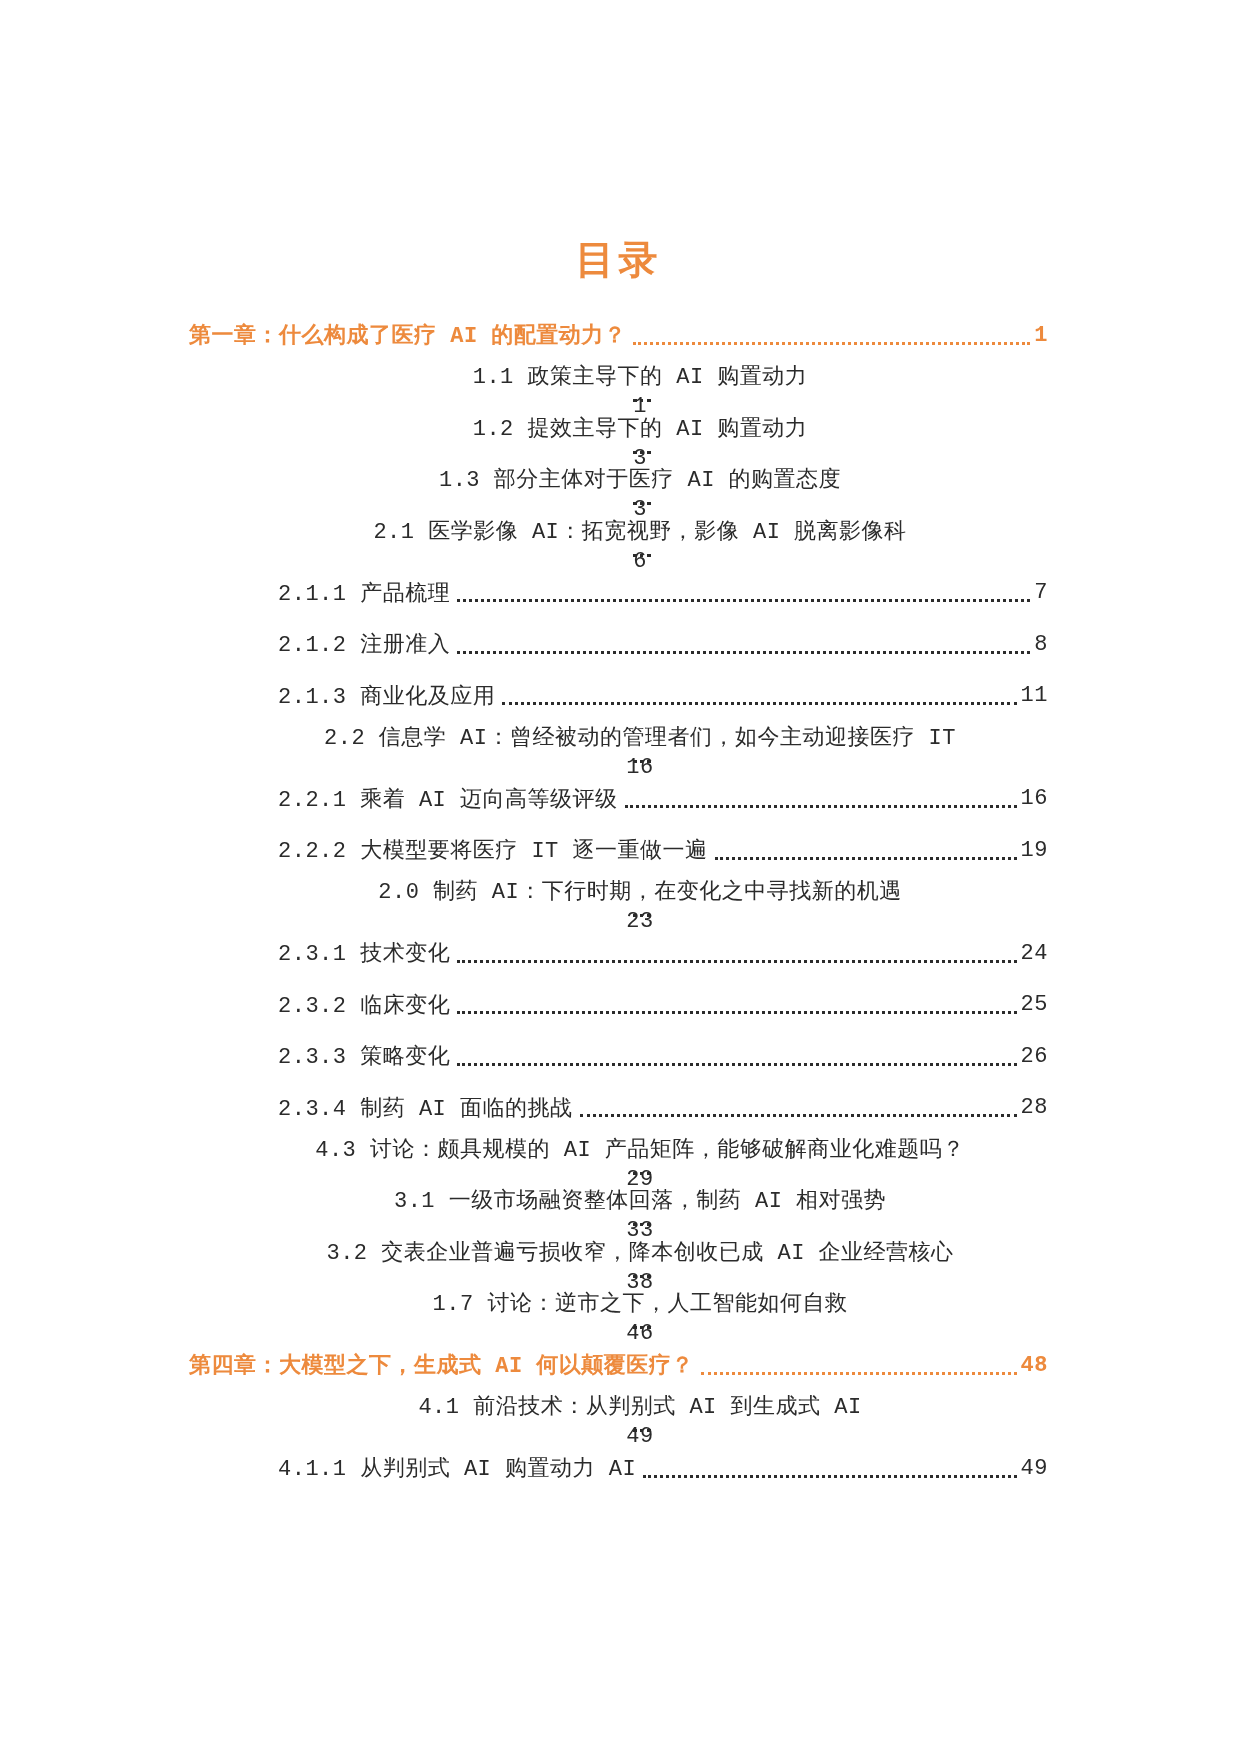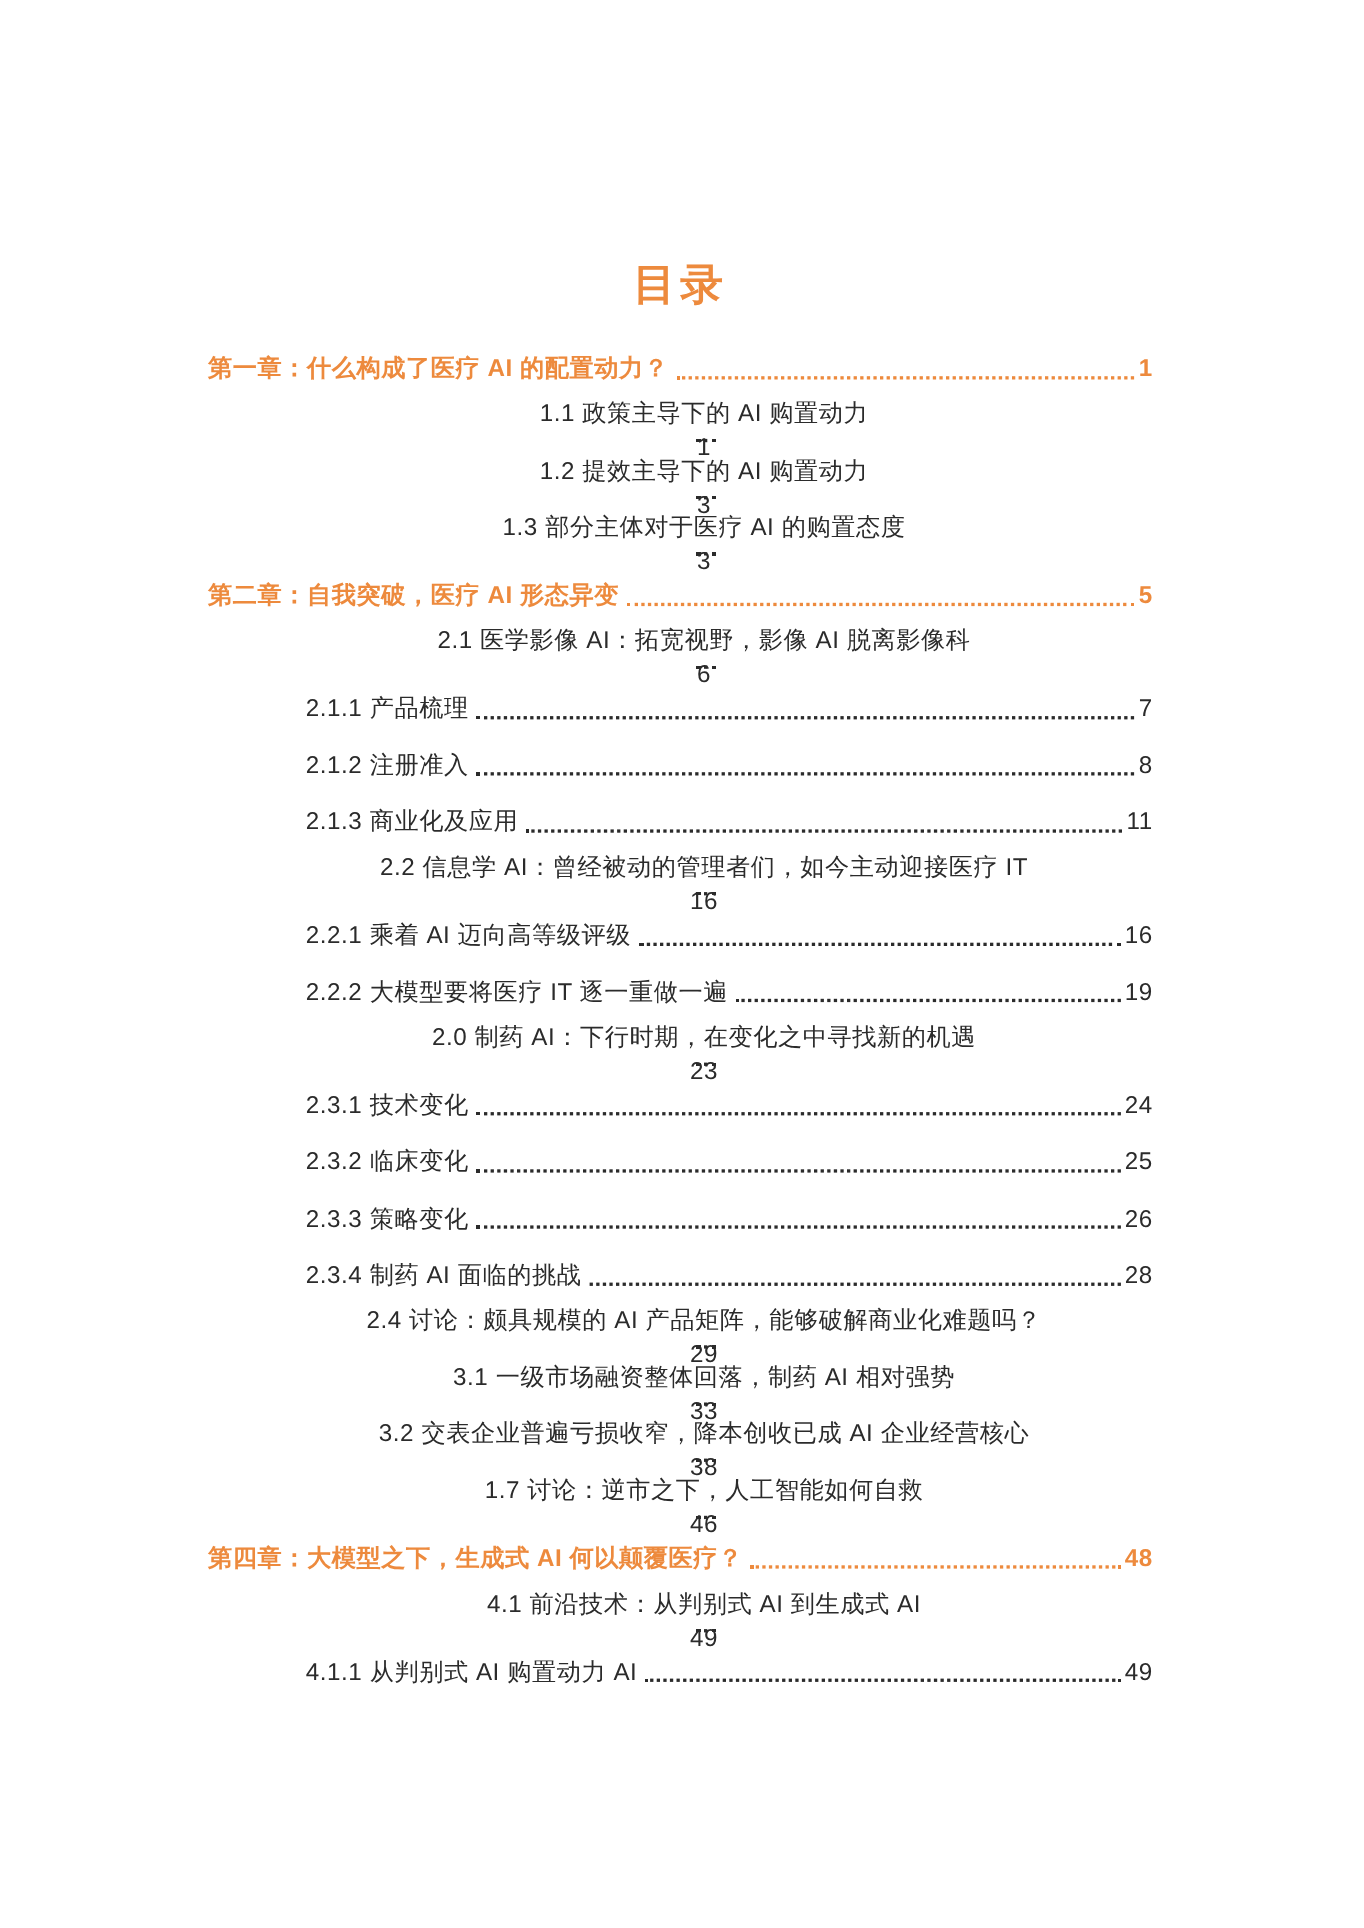--- a/index.html
+++ b/index.html
@@ -32,20 +32,21 @@
   }
   .entries { width: 100%; }
   .row {
     display: flex;
     align-items: center;
     height: 51.5px;
     font-size: 22px;
     letter-spacing: 0.5px;
     color: var(--ink, #2B2B2B);
     white-space: nowrap;
+    font-family: Liberation Mono, monospace;
   }
   .row.chapter {
     color: var(--accent, #ED8A3D);
     font-weight: 700;
   }
   .row.l2 { padding-left: 43px; flex-direction: column; }
   .row.l3 { padding-left: 89px; align-items: center; }
   .label { flex: 0 0 auto; }
   .leader {
     flex: 1 1 auto;
@@ -81,25 +82,20 @@
     <span class="leader"></span>
     <span class="pagenum">3</span>
   </div>
 
   <div class="row l2">
     <span class="label">1.3 部分主体对于医疗 AI 的购置态度</span>
     <span class="leader"></span>
     <span class="pagenum">3</span>
   </div>
 
-  <div class="row chapter">
-    <span class="label">第二章：自我突破，医疗 AI 形态异变</span>
-    <span class="leader"></span>
-    <span class="pagenum">5</span>
-  </div>
 
   <div class="row l2">
     <span class="label">2.1 医学影像 AI：拓宽视野，影像 AI 脱离影像科</span>
     <span class="leader"></span>
     <span class="pagenum">6</span>
   </div>
 
   <div class="row l3">
     <span class="label">2.1.1 产品梳理</span>
     <span class="leader"></span>
@@ -160,21 +156,21 @@
     <span class="pagenum">26</span>
   </div>
 
   <div class="row l3">
     <span class="label">2.3.4 制药 AI 面临的挑战</span>
     <span class="leader"></span>
     <span class="pagenum">28</span>
   </div>
 
   <div class="row l2">
-    <span class="label">2.4 讨论：颇具规模的 AI 产品矩阵，能够破解商业化难题吗？</span>
+    <span class="label">4.3 讨论：颇具规模的 AI 产品矩阵，能够破解商业化难题吗？</span>
     <span class="leader"></span>
     <span class="pagenum">29</span>
   </div>
 
 
   <div class="row l2">
     <span class="label">3.1 一级市场融资整体回落，制药 AI 相对强势</span>
     <span class="leader"></span>
     <span class="pagenum">33</span>
   </div>

